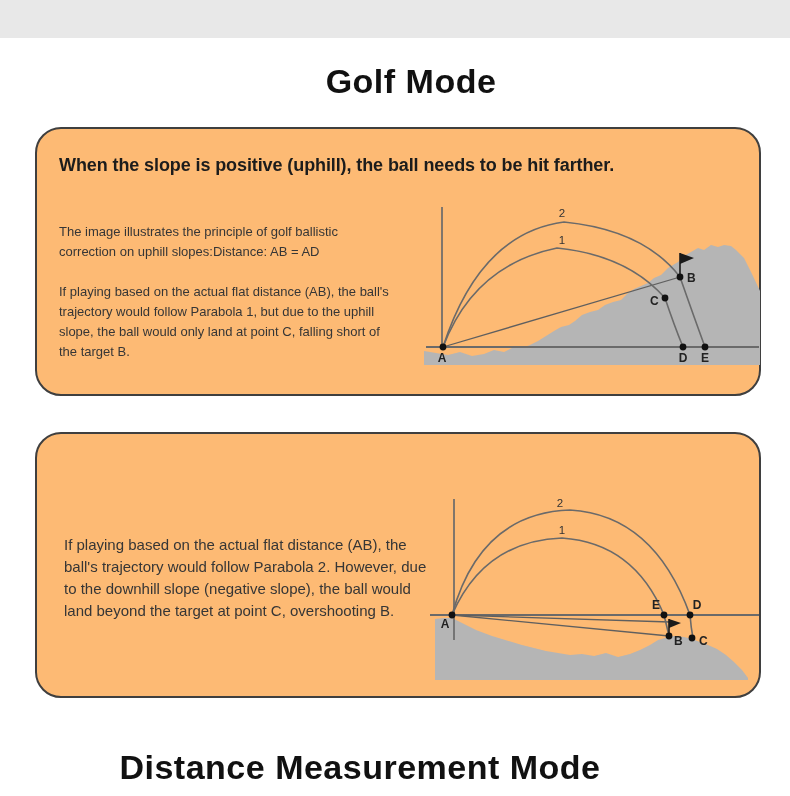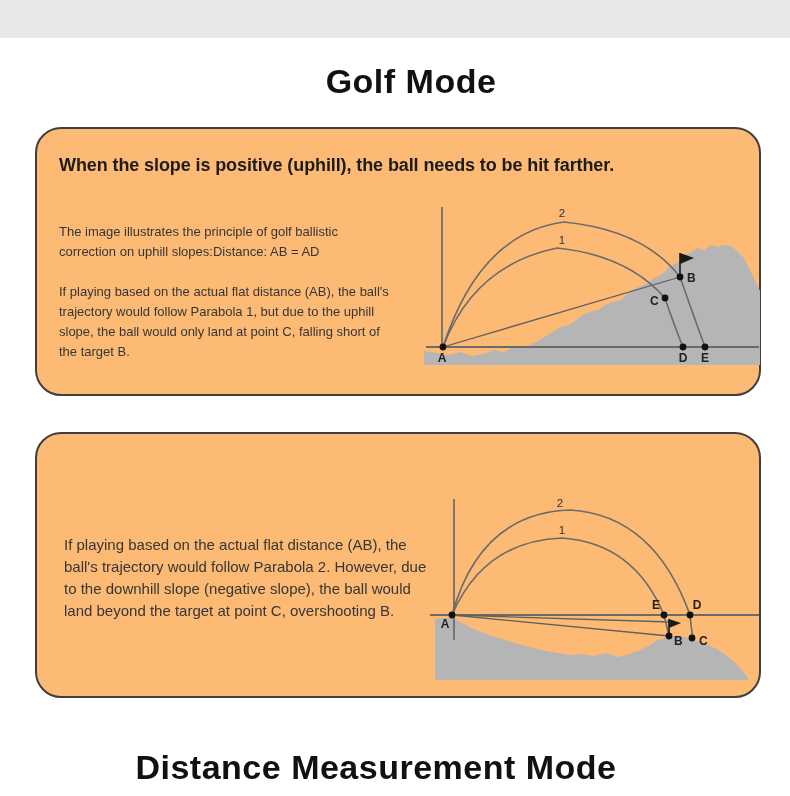--- a/index.html
+++ b/index.html
@@ -12,21 +12,21 @@
   .top-band {
     position: absolute; left: 0; top: 0; width: 790px; height: 38px;
     background: #e8e8e8;
   }
   .page-title {
     position: absolute; left: 16px; top: 62px; width: 790px;
     text-align: center; font-size: 34px; font-weight: 700; color: #111111;
     letter-spacing: 0.5px;
   }
   .footer-title {
-    position: absolute; left: 16px; top: 748px; width: 720px;
+    position: absolute; left: 0; top: 748px; width: 720px;
     text-align: center; font-size: 34px; font-weight: 700; color: #111111;
     letter-spacing: 0.5px;
   }
   .panel {
     position: absolute; left: 35px; width: 726px;
     border: 2px solid #3f3f3f; border-radius: 26px; background: #fdba74;
   }
   .panel-uphill   { top: 127px; height: 269px; }
   .panel-downhill { top: 432px; height: 266px; }
   .panel-heading {

